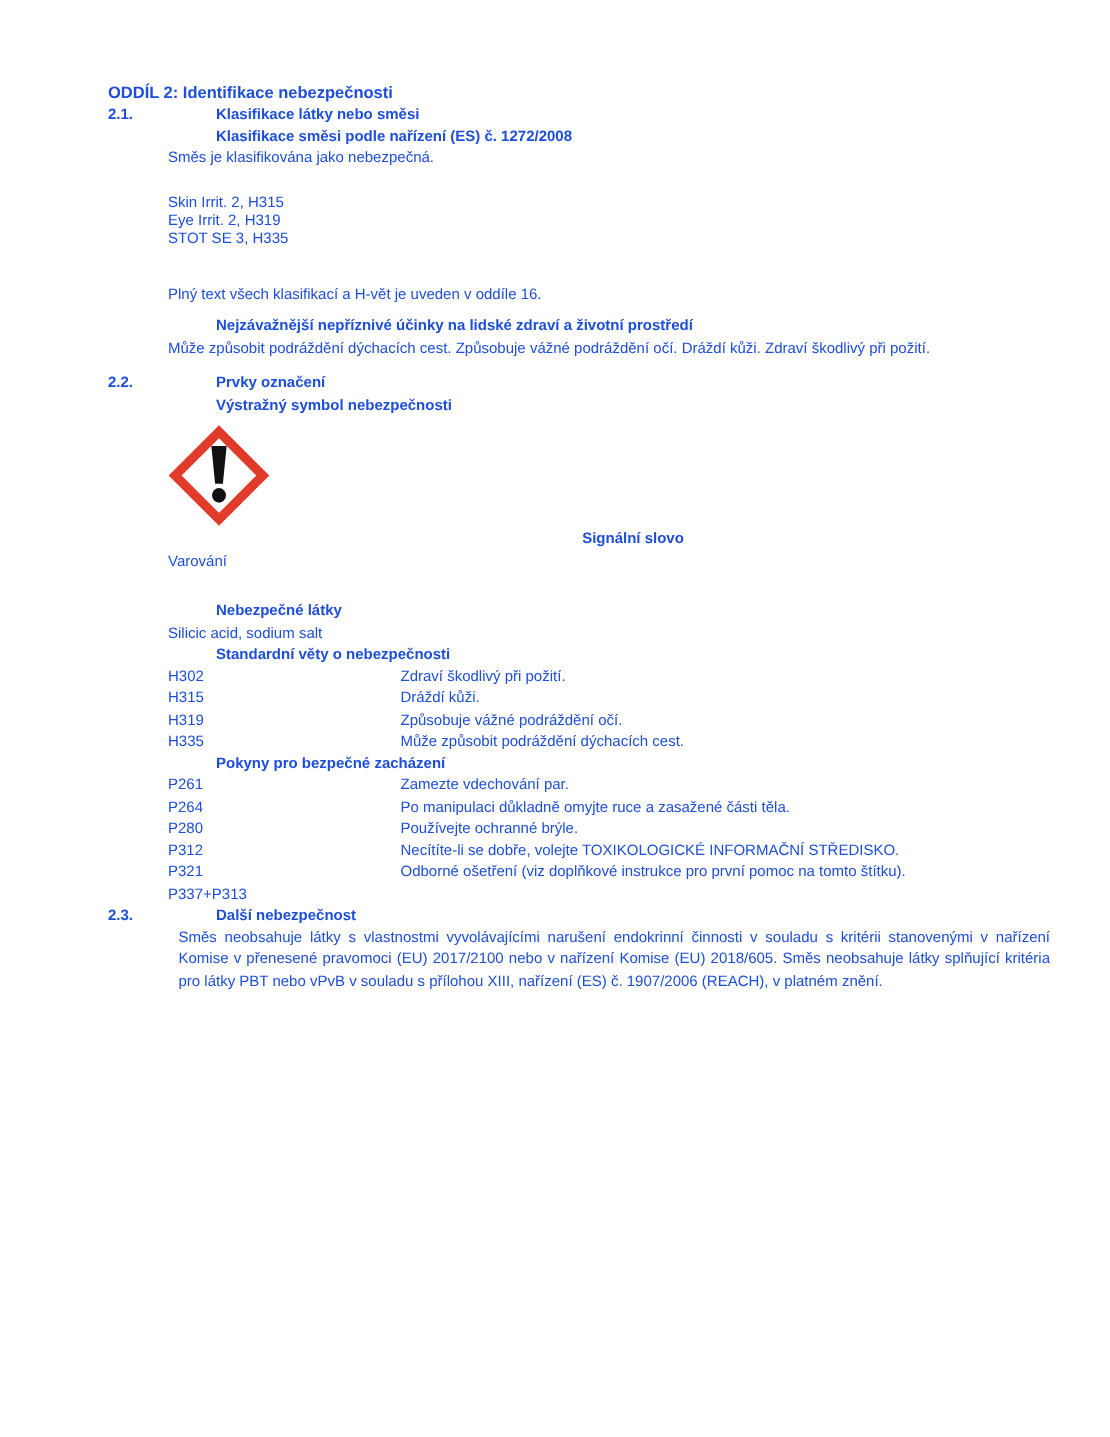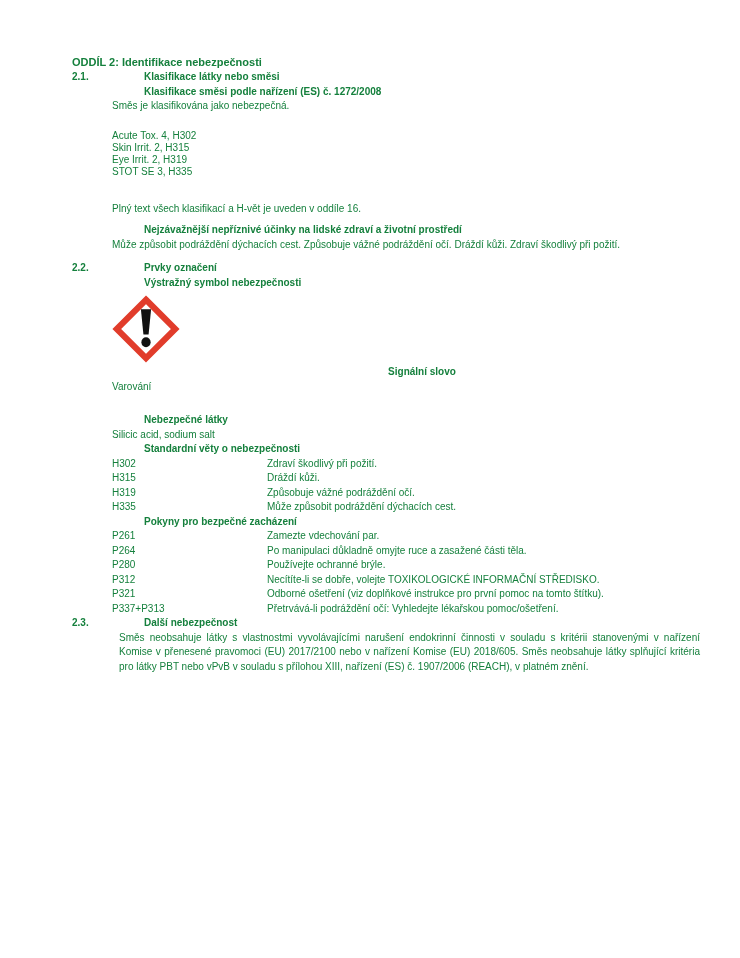--- a/index.html
+++ b/index.html
@@ -8,21 +8,21 @@
     padding: 0;
     background: #ffffff;
   }
   .page {
     position: relative;
     width: 703px;
     height: 958px;
     background: #ffffff;
     overflow: hidden;
     font-family: "Liberation Sans", sans-serif;
-    color: #15803d;
+    color: #1d4ed8;
   }
   .doc {
     position: absolute;
     left: 72px;
     top: 55px;
     width: 628px;
     font-size: 10px;
     line-height: 14.5px;
   }
   .h1 {
@@ -74,21 +74,20 @@
     <div class="h1">ODDÍL 2: Identifikace nebezpečnosti</div>
 
     <div class="row">
       <div class="num">2.1.</div>
       <div class="content bold">Klasifikace látky nebo směsi</div>
     </div>
     <div class="indent bold">Klasifikace směsi podle nařízení (ES) č. 1272/2008</div>
     <div class="indent">Směs je klasifikována jako nebezpečná.</div>
 
     <div class="indent class-list">
-      <div>Acute Tox. 4, H302</div>
       <div>Skin Irrit. 2, H315</div>
       <div>Eye Irrit. 2, H319</div>
       <div>STOT SE 3, H335</div>
     </div>
 
     <div class="indent note">Plný text všech klasifikací a H-vět je uveden v oddíle 16.</div>
 
     <div class="indent bold adverse-heading">Nejzávažnější nepříznivé účinky na lidské zdraví a životní prostředí</div>
     <div class="indent">Může způsobit podráždění dýchacích cest. Způsobuje vážné podráždění očí. Dráždí kůži. Zdraví škodlivý při požití.</div>
 
@@ -149,21 +148,20 @@
       <div class="code-row">
         <div class="code">P312</div>
         <div class="desc">Necítíte-li se dobře, volejte TOXIKOLOGICKÉ INFORMAČNÍ STŘEDISKO.</div>
       </div>
       <div class="code-row">
         <div class="code">P321</div>
         <div class="desc">Odborné ošetření (viz doplňkové instrukce pro první pomoc na tomto štítku).</div>
       </div>
       <div class="code-row">
         <div class="code">P337+P313</div>
-        <div class="desc">Přetrvává-li podráždění očí: Vyhledejte lékařskou pomoc/ošetření.</div>
       </div>
     </div>
 
     <div class="row">
       <div class="num">2.3.</div>
       <div class="content bold">Další nebezpečnost</div>
     </div>
     <div class="indent para">Směs neobsahuje látky s vlastnostmi vyvolávajícími narušení endokrinní činnosti v souladu s kritérii stanovenými v nařízení Komise v přenesené pravomoci (EU) 2017/2100 nebo v nařízení Komise (EU) 2018/605. Směs neobsahuje látky splňující kritéria pro látky PBT nebo vPvB v souladu s přílohou XIII, nařízení (ES) č. 1907/2006 (REACH), v platném znění.</div>
 
   </div>

